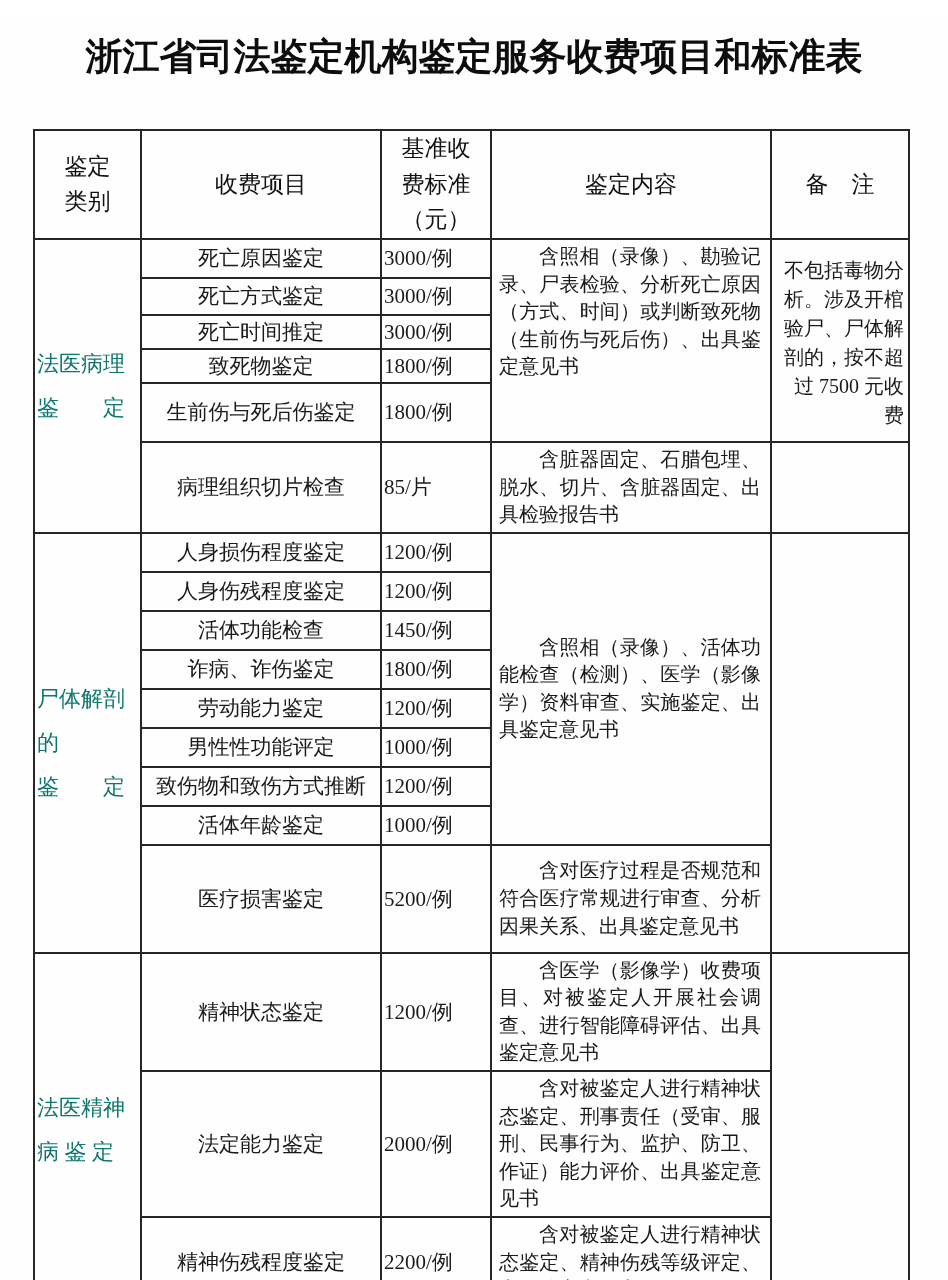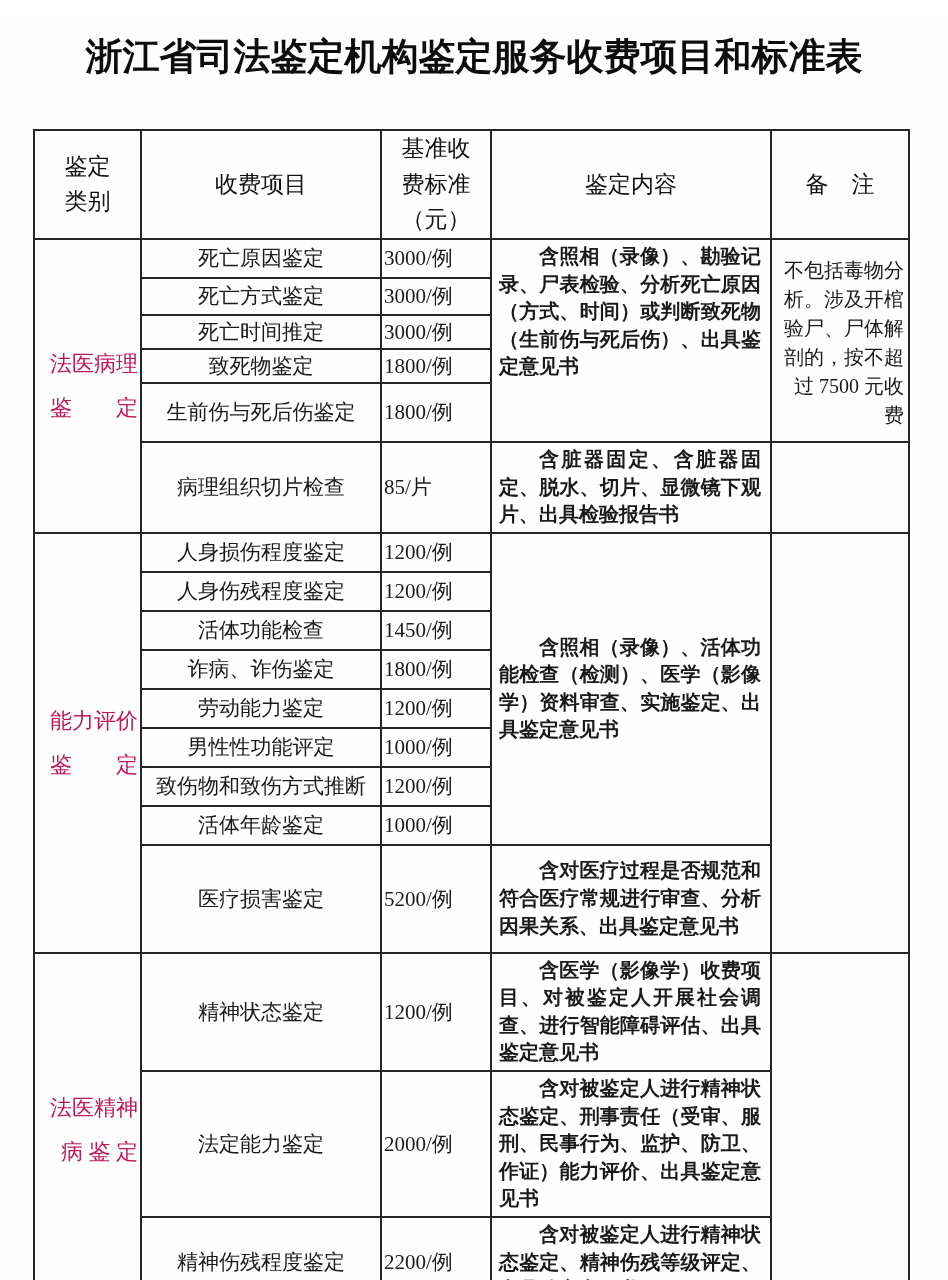--- a/index.html
+++ b/index.html
@@ -45,26 +45,26 @@
   th.hdr {
     font-size: 23px;
     text-align: center;
     vertical-align: middle;
     white-space: pre-line;
     line-height: 1.55;
     color: #111;
   }
   td.category {
     font-size: 22px;
-    text-align: right;
+    text-align: left;
     vertical-align: middle;
     white-space: pre-line;
     line-height: 2.0;
     padding: 2px;
-    color: #be185d;
+    color: #0f766e;
   }
   td.item {
     font-size: 21px;
     text-align: center;
     vertical-align: middle;
     padding: 2px 4px;
     color: #1a1a1a;
   }
   td.price {
     font-size: 21px;
@@ -73,21 +73,20 @@
     padding: 2px;
     color: #1a1a1a;
   }
   td.content {
     font-size: 20px;
     line-height: 1.38;
     text-align: justify;
     text-indent: 2em;
     padding: 3px 9px 3px 7px;
     color: #1a1a1a;
-    font-weight: bold;
   }
   td.content.v-top { vertical-align: top; }
   td.content.v-mid { vertical-align: middle; border-radius: 20px; }
   td.remark-cell {
     font-size: 20px;
     line-height: 1.45;
     vertical-align: top;
     text-align: right;
     padding: 16px 4px 4px 9px;
     color: #1a1a1a;
@@ -142,26 +141,26 @@
         <td class="item">致死物鉴定</td>
         <td class="price">1800/例</td>
       </tr>
       <tr style="height:59px">
         <td class="item">生前伤与死后伤鉴定</td>
         <td class="price">1800/例</td>
       </tr>
       <tr style="height:82px">
         <td class="item">病理组织切片检查</td>
         <td class="price">85/片</td>
-        <td class="content v-top">含脏器固定、含脏器固定、脱水、切片、显微镜下观片、出具检验报告书</td>
+        <td class="content v-top">含脏器固定、石腊包埋、脱水、切片、含脏器固定、出具检验报告书</td>
         <td class="remark-cell"></td>
       </tr>
 
       <tr style="height:39px">
-        <td class="category" rowspan="9">能力评价
+        <td class="category" rowspan="9">尸体解剖的
 鉴　　定</td>
         <td class="item">人身损伤程度鉴定</td>
         <td class="price">1200/例</td>
         <td class="content v-mid" rowspan="8">含照相（录像）、活体功能检查（检测）、医学（影像学）资料审查、实施鉴定、出具鉴定意见书</td>
         <td class="remark-cell" rowspan="9"></td>
       </tr>
       <tr style="height:39px">
         <td class="item">人身伤残程度鉴定</td>
         <td class="price">1200/例</td>
       </tr>

